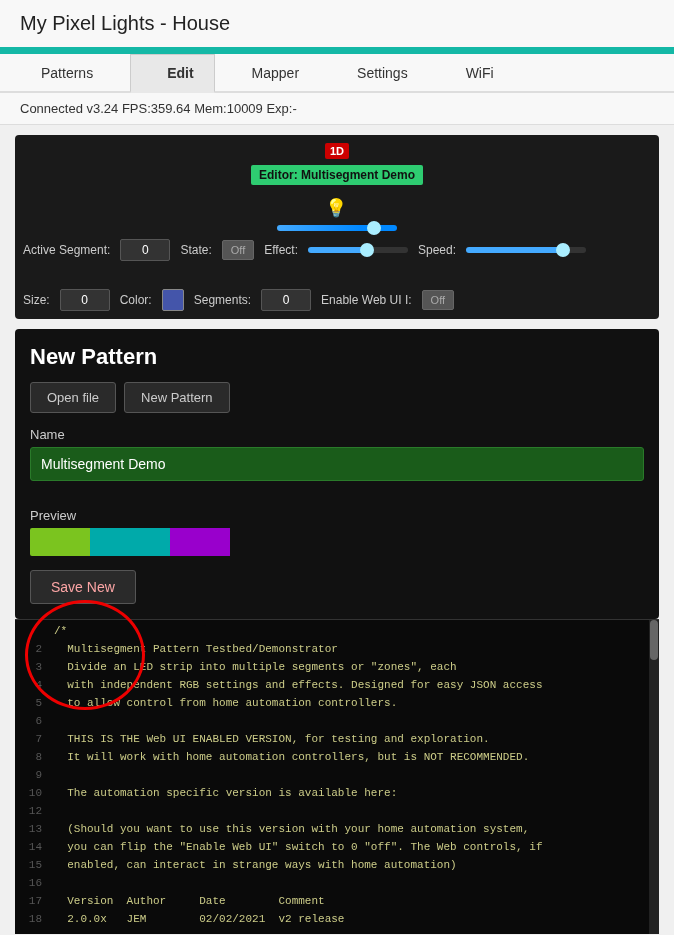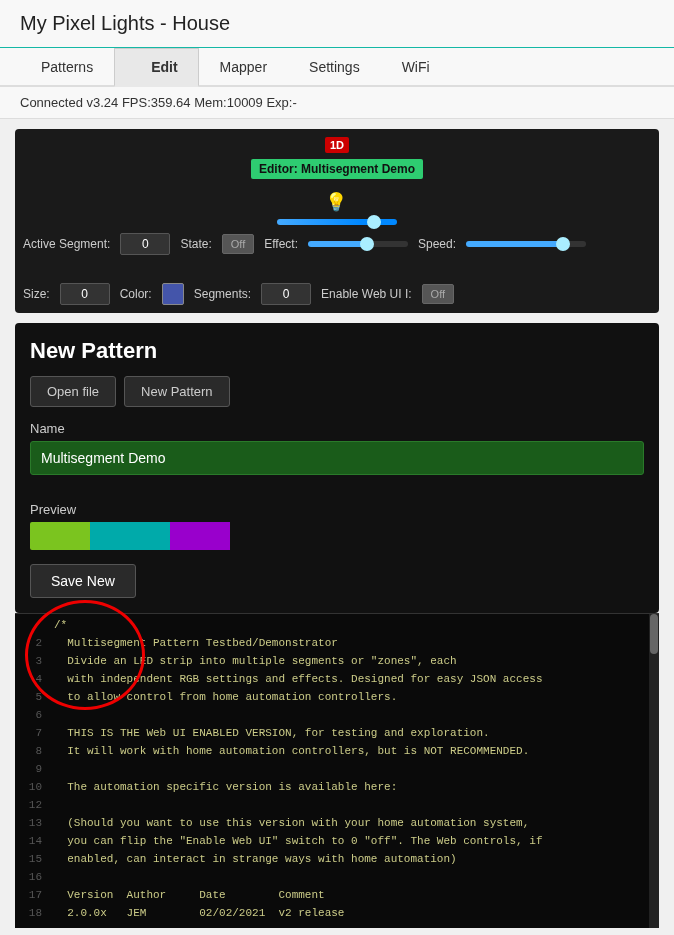--- a/index.html
+++ b/index.html
@@ -8,35 +8,35 @@
       background: #f0f0f0;
       width: 674px;
       min-height: 935px;
       overflow-x: hidden;
     }
 
     
     .title-bar {
       background: #f8f8f8;
       padding: 12px 20px;
-      border-bottom: 1px solid #14b8a6;
+      border-bottom: 7px solid #14b8a6;
     }
     .title-bar h1 {
       font-size: 20px;
       font-weight: normal;
       color: #222;
     }
 
     
     .tab-bar {
       background: #f8f8f8;
       border-bottom: 2px solid #ddd;
       display: flex;
       padding: 0 20px;
-      gap: 0;
+      gap: 16px;
       text-align: center;
     }
     .tab {
       padding: 10px 20px;
       cursor: pointer;
       font-size: 14px;
       color: #333;
       border: 1px solid transparent;
       border-bottom: none;
       margin-bottom: -2px;
@@ -280,21 +280,21 @@
       height: 28px;
       width: 260px;
       border-radius: 2px;
       overflow: hidden;
       margin-bottom: 14px;
     }
 
     .save-new-btn {
       background: #2a2a2a;
       border: 1px solid #555;
-      color: #ffffff;
+      color: #fca5a5;
       font-size: 14px;
       padding: 8px 20px;
       border-radius: 3px;
       cursor: pointer;
     }
 
     
     .red-circle {
       position: absolute;
       width: 120px;

